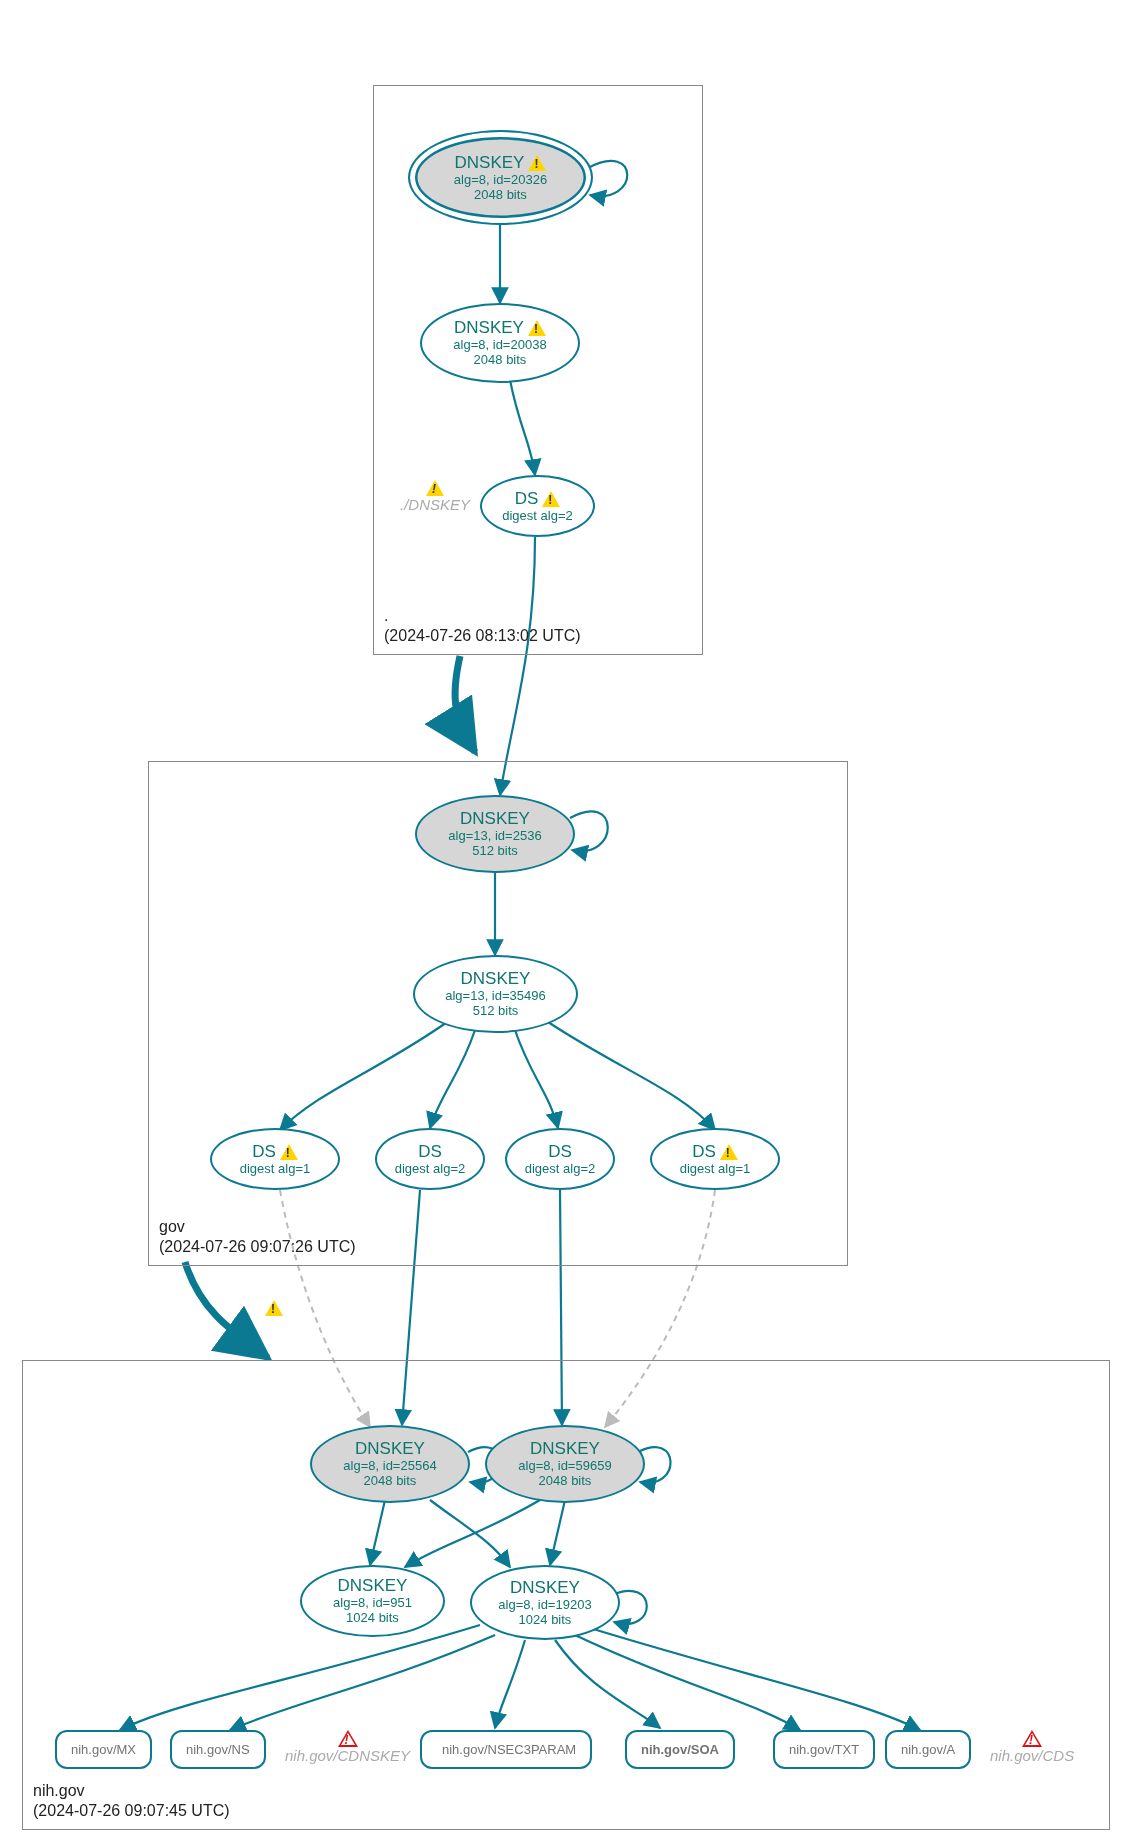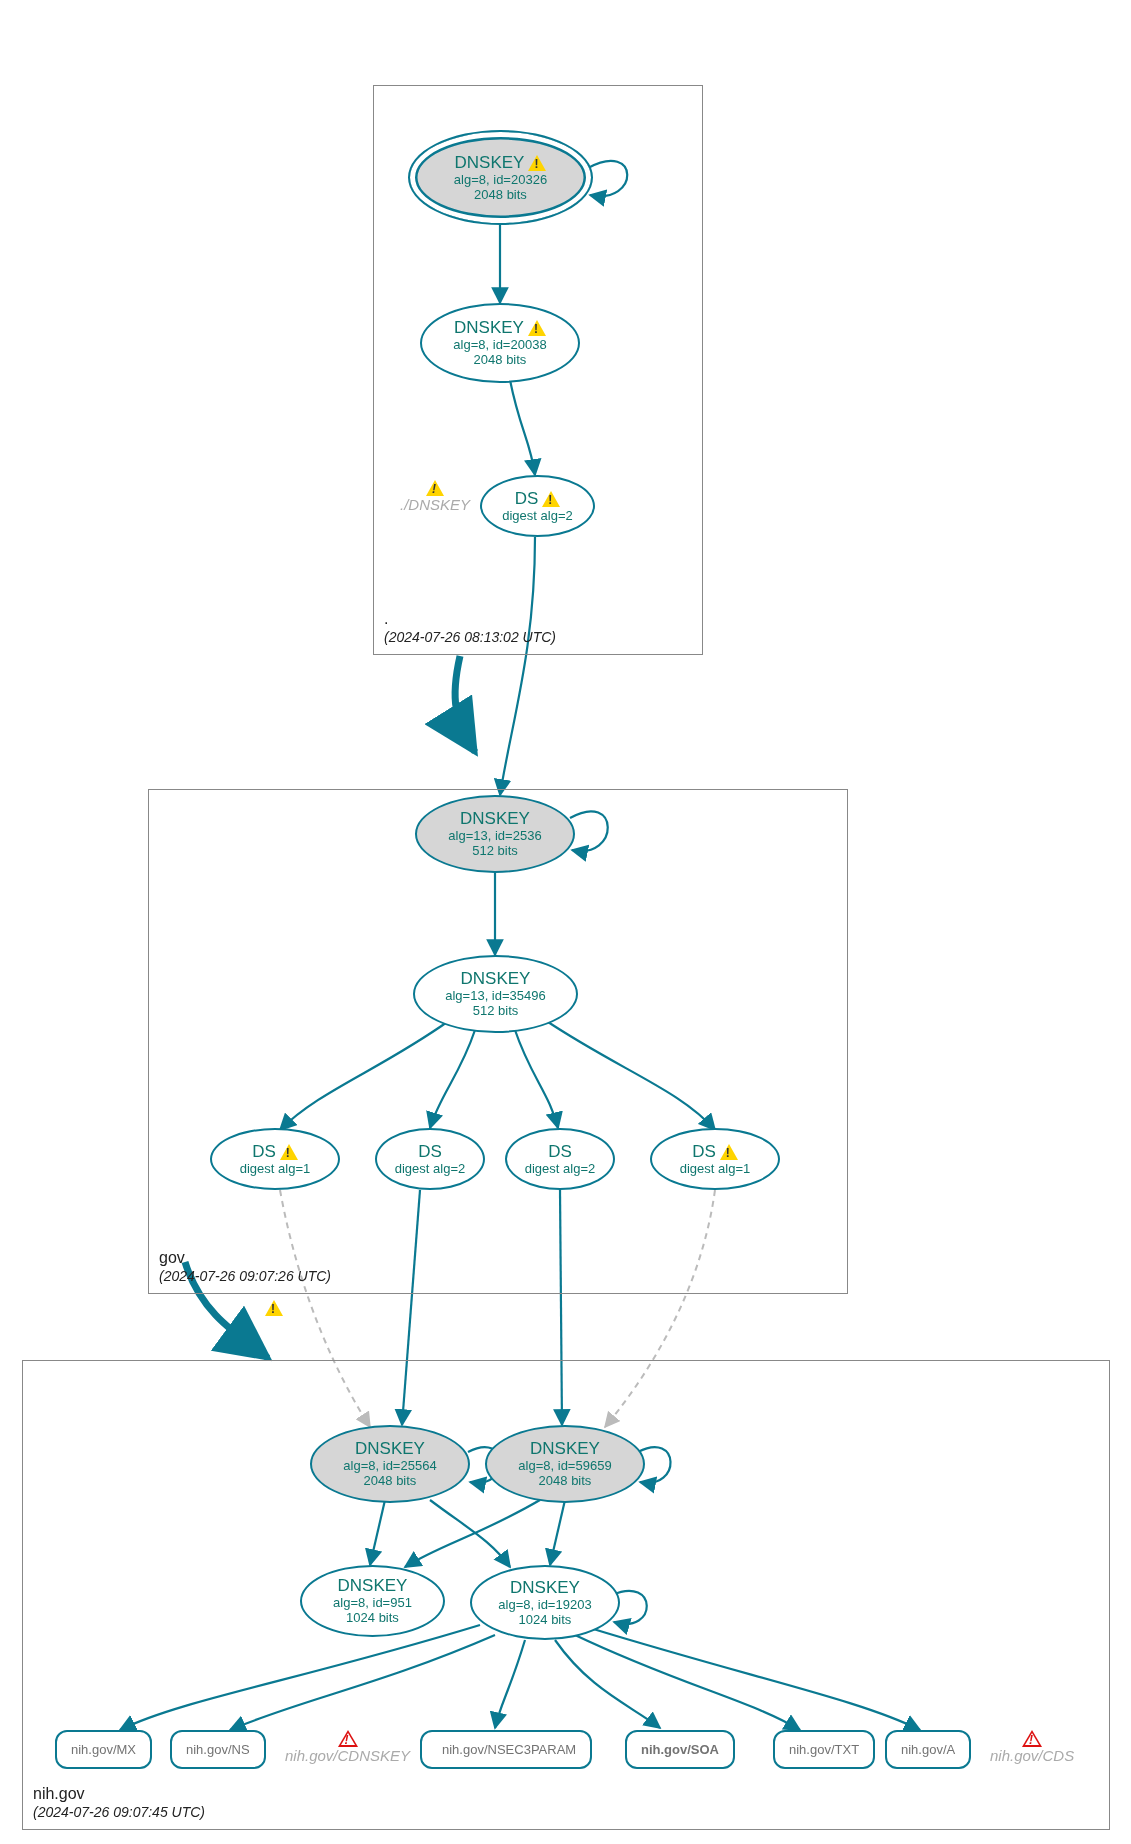--- a/index.html
+++ b/index.html
@@ -17,21 +17,21 @@
     background: transparent;
   }
   .zone-label {
     position: absolute;
     left: 10px;
     bottom: 8px;
     font-size: 16px;
     color: #222;
     line-height: 1.25;
   }
-  .zone-label .ts { font-size: 14px; font-style: italic; }
+  .zone-label .ts { font-size: 16px; }
   .node {
     position: absolute;
     border: 2.5px solid #0a7991;
     background: #fff;
     display: flex;
     flex-direction: column;
     align-items: center;
     justify-content: center;
     text-align: center;
     font-size: 15px;
@@ -209,21 +209,21 @@
 </div>
 
 <div class="node el" style="left:480px; top:475px; width:115px; height:62px;">
   <div class="title">
       <span>DS</span> 
       <span class="warn"></span>
     </div>
   <div class="sub">digest alg=2</div>
 </div>
 
-<div class="zone" style="left:148px; top:789px; width:700px; height:505px;">
+<div class="zone" style="left:148px; top:761px; width:700px; height:505px;">
   <div class="zone-label">
     <div>gov</div>
     <div class="ts">(2024-07-26 09:07:26 UTC)</div>
   </div>
 </div>
 
 <div class="node el ksk-single" style="left:415px; top:795px; width:160px; height:78px;">
   <div class="title">DNSKEY</div>
   <div class="sub">alg=13, id=2536</div>
   <div class="sub">512 bits</div>

